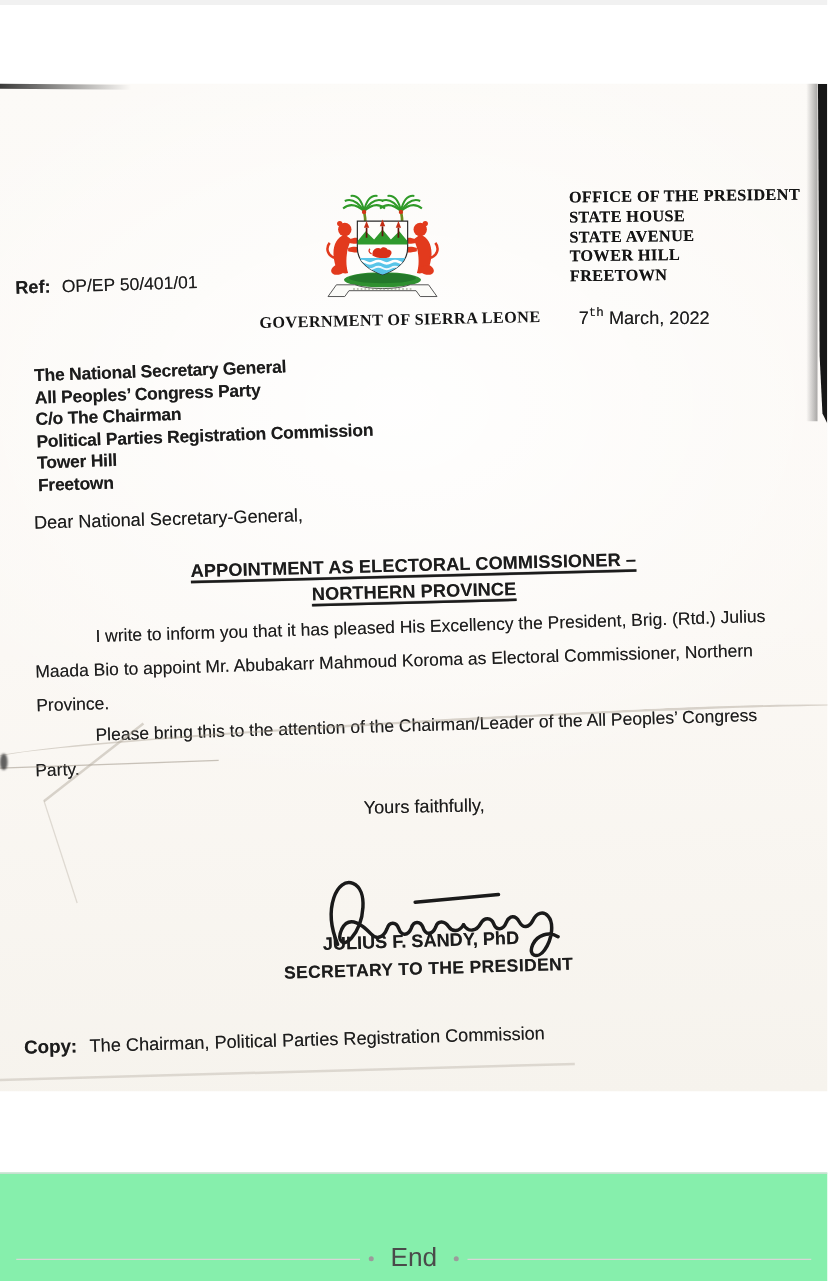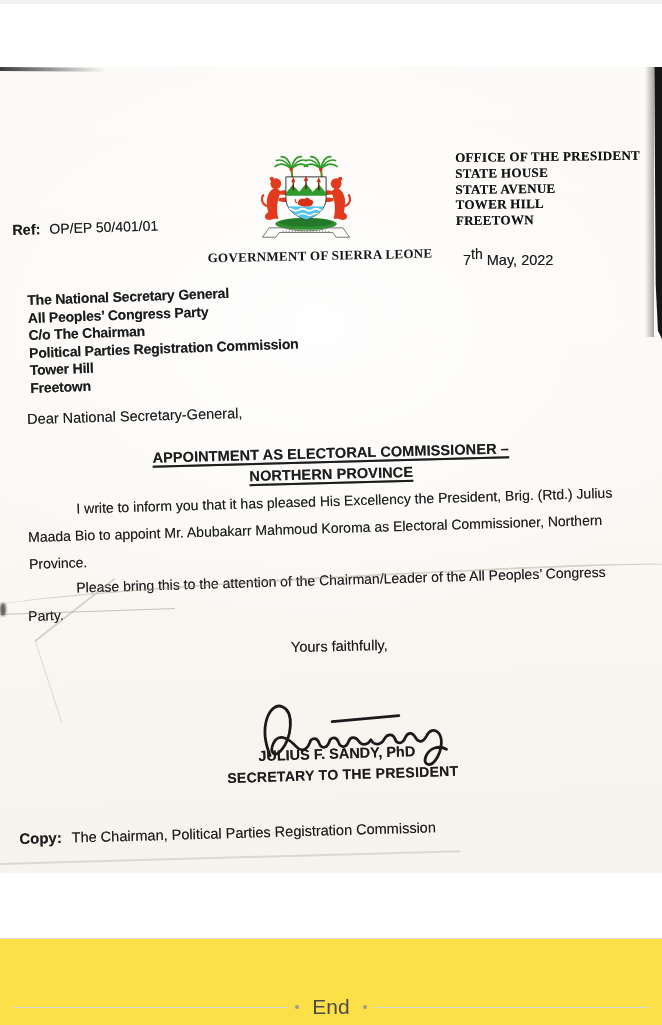--- a/index.html
+++ b/index.html
@@ -38,21 +38,21 @@
     font-family:"Liberation Serif","DejaVu Serif",serif;font-weight:bold;font-size:13px;
     letter-spacing:.3px;color:#151515;transform:rotate(-1.2deg);}
 
   .office-block{left:455px;top:83px;transform:rotate(-.7deg);transform-origin:left top;
     font-family:"Liberation Serif","DejaVu Serif",serif;font-weight:bold;font-size:13px;
     letter-spacing:.3px;color:#141414;line-height:15.8px;white-space:nowrap;text-shadow:0 0 .5px rgba(10,10,10,.6);}
   .office-block span{position:static;display:block;}
 
   .date-line{left:463px;top:179px;font-size:14.5px;}
   .date-line span, .date-line sup{position:static;}
-  .date-line sup{font-size:14px;}
+  .date-line sup{font-size:10px;font-family:Liberation Mono, monospace;}
 
   .addressee{left:27px;top:225px;transform:rotate(-2deg);transform-origin:left top;
     font-weight:bold;font-size:14px;letter-spacing:-.2px;line-height:17.6px;}
   .addressee span{position:static;display:block;}
 
   .salutation{left:27px;top:344px;font-size:14.5px;transform:rotate(-1.6deg);transform-origin:left top;}
 
   .subject{left:0;top:376px;width:662px;text-align:center;transform:rotate(-1.5deg);
     font-weight:bold;font-size:14.5px;line-height:21px;letter-spacing:.1px;}
   .subject span{position:static;display:inline;text-decoration:underline;
@@ -87,21 +87,21 @@
     background:rgba(172,163,150,.45);transform:rotate(-38deg);transform-origin:left center;}
   .crease-diag2{left:35px;top:573px;width:86px;height:1.3px;
     background:rgba(178,170,158,.38);transform:rotate(72deg);transform-origin:left center;}
   .crease-bottom{left:0;top:796px;width:460px;height:1.5px;
     background:rgba(172,164,152,.35);transform:rotate(-1.6deg);transform-origin:left center;}
   .smudge{left:0;top:536px;width:6px;height:13px;background:rgba(45,45,45,.75);
     border-radius:45%;filter:blur(1px);}
 
   
   .footer{position:absolute;top:938px;left:0;right:0;bottom:0;
-    background:#fde047;border-top:1px solid #dcdcdc;}
+    background:#86efac;border-top:1px solid #dcdcdc;}
   .end-row{position:absolute;left:13px;right:13px;top:56px;display:flex;align-items:center;gap:7px;}
   .end-line{flex:1;height:1px;background:#d7d7d7;}
   .end-dot{width:4px;height:4px;border-radius:50%;background:#9b9b9b;}
   .end-label{font-size:21px;color:#4a4a4a;padding:0 6px;}
 </style>
 </head>
 <body>
 
 <div class="top-strip"></div>
 
@@ -198,21 +198,21 @@
 
   <div class="office-block">
     <span>OFFICE OF THE PRESIDENT</span>
     <span>STATE HOUSE</span>
     <span>STATE AVENUE</span>
     <span>TOWER HILL</span>
     <span>FREETOWN</span>
   </div>
 
   <div class="date-line txt">
-    <span>7</span><sup>th</sup><span> May, 2022</span>
+    <span>7</span><sup>th</sup><span> March, 2022</span>
   </div>
 
   <div class="addressee txt">
     <span>The National Secretary General</span>
     <span>All Peoples’ Congress Party</span>
     <span>C/o The Chairman</span>
     <span>Political Parties Registration Commission</span>
     <span>Tower Hill</span>
     <span>Freetown</span>
   </div>

